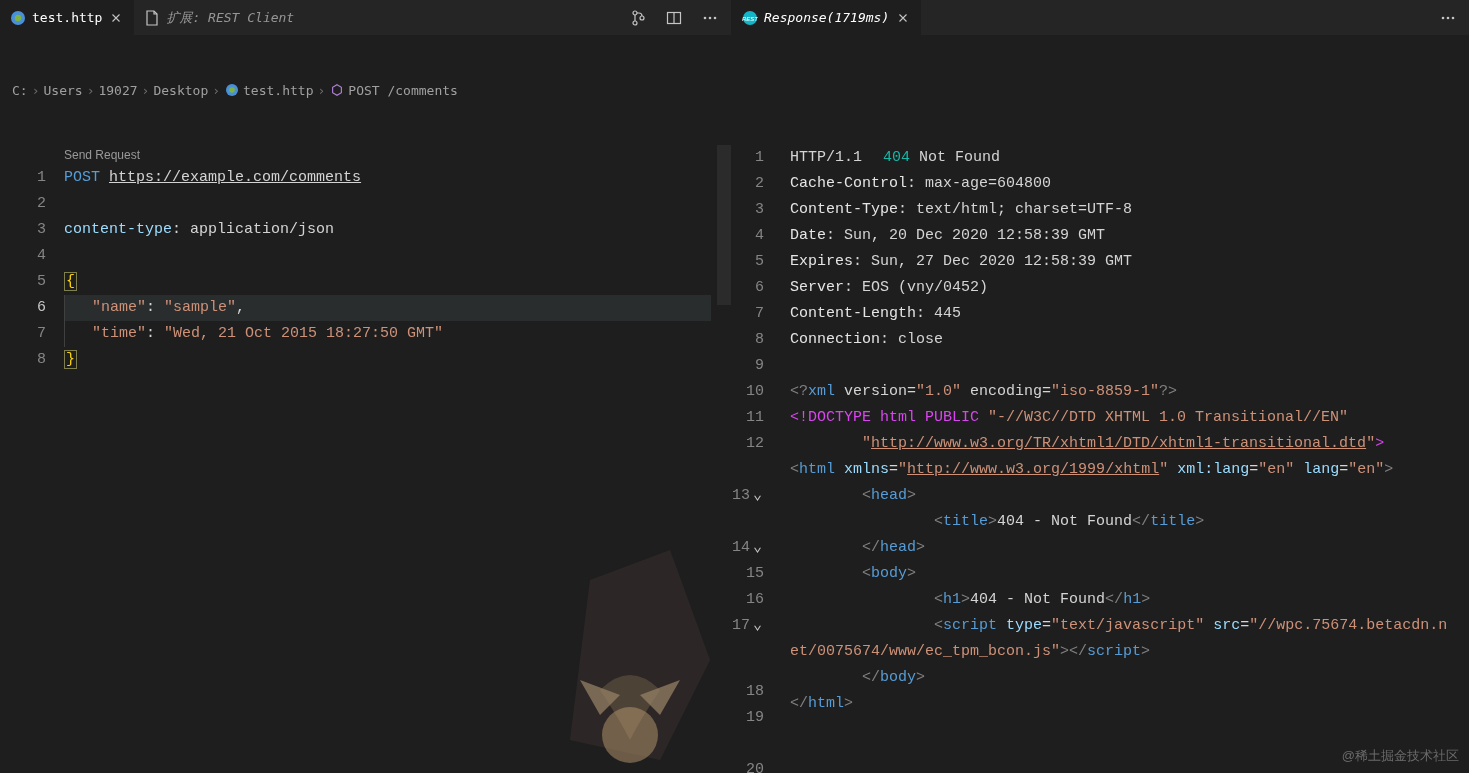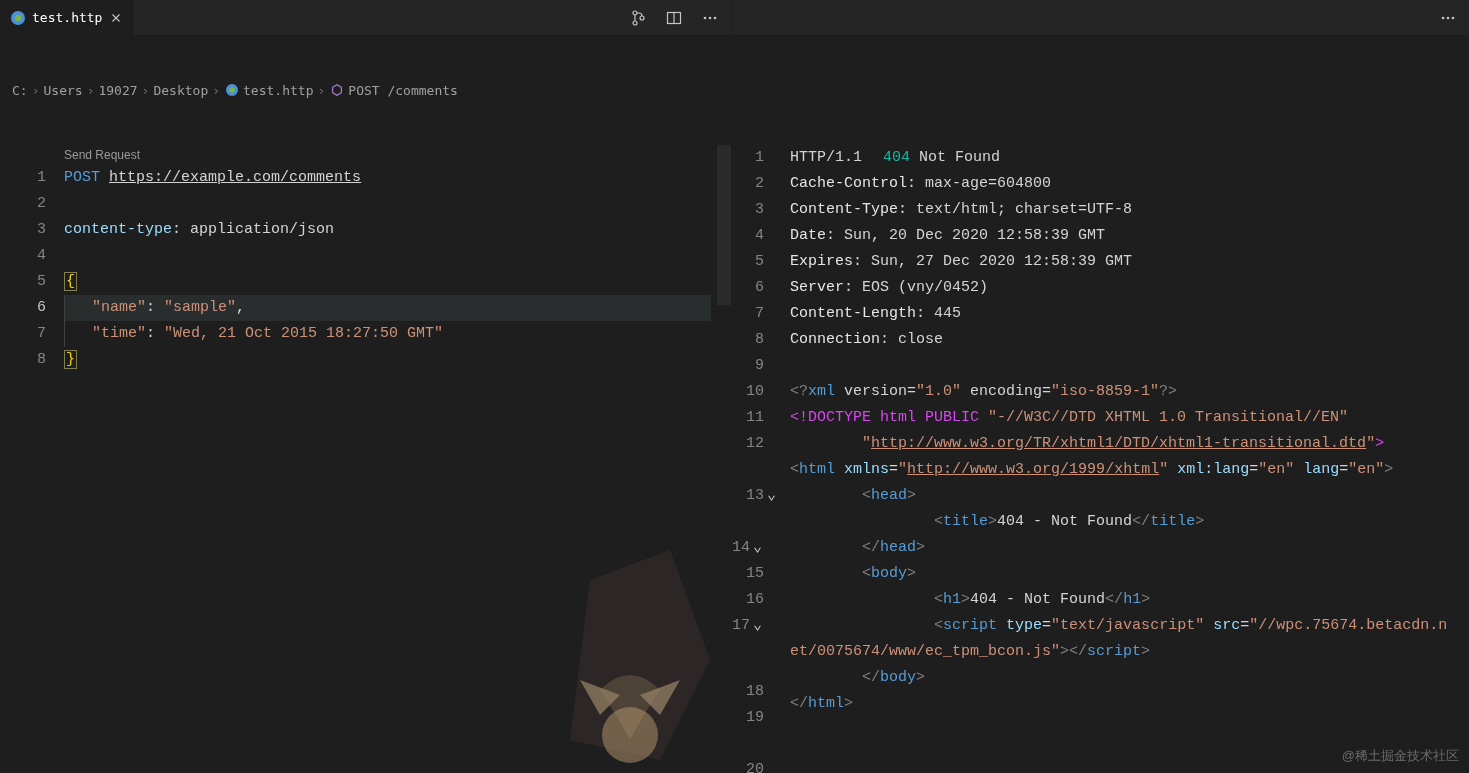--- a/index.html
+++ b/index.html
@@ -55,20 +55,29 @@
             <circle cx="8" cy="8" r="7" fill="#4a90d9"></circle>
             <circle cx="8" cy="8" r="3.2" fill="#7cb342"></circle>
           </svg>
       </span>
       <span>test.http</span>
       <span class="tab-close">
         <svg width="14" height="14" viewBox="0 0 16 16" stroke="#c5c5c5" stroke-width="1.3">
             <path d="M4 4l8 8M12 4l-8 8"></path>
           </svg>
       </span>
+    </div>
+    <div class="tab">
+      <span class="tab-icon">
+        <svg width="14" height="16" viewBox="0 0 14 16" fill="none" stroke="#c5c5c5" stroke-width="1.2">
+            <path d="M2 1h7l3 3v11H2z"></path>
+            <path d="M9 1v3h3"></path>
+          </svg>
+      </span>
+      <span>扩展: REST Client</span>
     </div>
     <div class="tab-actions">
       <span class="ico">
         <svg width="16" height="16" viewBox="0 0 16 16" fill="none" stroke="#c5c5c5" stroke-width="1.2">
             <circle cx="5" cy="3" r="2"></circle>
             <circle cx="5" cy="13" r="2"></circle>
             <circle cx="12" cy="8" r="2"></circle>
             <path d="M5 5v6M7 3h2a3 3 0 013 3v0"></path>
           </svg>
       </span>
@@ -136,20 +145,34 @@
       <path d="M60 40 L140 10 L180 120 L130 220 L40 200 Z" fill="#3d342f" opacity="0.5"></path>
       <path d="M70 150 Q100 120 130 150 Q110 180 100 200 Q90 180 70 150" fill="#6b5a46" opacity="0.6"></path>
       <path d="M50 140 L90 155 L70 175 Z M150 140 L110 155 L130 175 Z" fill="#a89070" opacity="0.7"></path>
       <circle cx="100" cy="195" r="28" fill="#c9a57a" opacity="0.5"></circle>
     </svg>
   </div>
 </div>
 
 <div class="pane right">
   <div class="tabs">
+    <div class="tab active" style="font-style:italic;">
+      <span class="tab-icon">
+        <svg width="16" height="16">
+            <circle cx="8" cy="8" r="7" fill="#13b5c7"></circle>
+            <text x="8" y="11" text-anchor="middle" font-size="6" fill="#fff" font-family="sans-serif">REST</text>
+          </svg>
+      </span>
+      <span>Response(1719ms)</span>
+      <span class="tab-close">
+        <svg width="14" height="14" viewBox="0 0 16 16" stroke="#c5c5c5" stroke-width="1.3">
+            <path d="M4 4l8 8M12 4l-8 8"></path>
+          </svg>
+      </span>
+    </div>
     <div class="tab-actions">
       <span class="ico">
         <svg width="16" height="16" viewBox="0 0 16 16" fill="#c5c5c5">
             <circle cx="3" cy="8" r="1.3"></circle>
             <circle cx="8" cy="8" r="1.3"></circle>
             <circle cx="13" cy="8" r="1.3"></circle>
           </svg>
       </span>
     </div>
   </div>
@@ -161,21 +184,21 @@
         <div class="gl" style="height:26px;display:flex;justify-content:flex-end;align-items:flex-start;">3<span style="display:inline-block;width:12px;"></span></div>
         <div class="gl" style="height:26px;display:flex;justify-content:flex-end;align-items:flex-start;">4<span style="display:inline-block;width:12px;"></span></div>
         <div class="gl" style="height:26px;display:flex;justify-content:flex-end;align-items:flex-start;">5<span style="display:inline-block;width:12px;"></span></div>
         <div class="gl" style="height:26px;display:flex;justify-content:flex-end;align-items:flex-start;">6<span style="display:inline-block;width:12px;"></span></div>
         <div class="gl" style="height:26px;display:flex;justify-content:flex-end;align-items:flex-start;">7<span style="display:inline-block;width:12px;"></span></div>
         <div class="gl" style="height:26px;display:flex;justify-content:flex-end;align-items:flex-start;">8<span style="display:inline-block;width:12px;"></span></div>
         <div class="gl" style="height:26px;display:flex;justify-content:flex-end;align-items:flex-start;">9<span style="display:inline-block;width:12px;"></span></div>
         <div class="gl" style="height:26px;display:flex;justify-content:flex-end;align-items:flex-start;">10<span style="display:inline-block;width:12px;"></span></div>
         <div class="gl" style="height:26px;display:flex;justify-content:flex-end;align-items:flex-start;">11<span style="display:inline-block;width:12px;"></span></div>
         <div class="gl" style="height:52px;display:flex;justify-content:flex-end;align-items:flex-start;">12<span style="display:inline-block;width:12px;"></span></div>
-        <div class="gl" style="height:52px;display:flex;justify-content:flex-end;align-items:flex-start;">13<span style="display:inline-block;width:12px;color:#c5c5c5;cursor:pointer;">⌄</span></div>
+        <div class="gl" style="height:52px;display:flex;justify-content:flex-start;align-items:flex-start;">13<span style="display:inline-block;width:12px;color:#c5c5c5;cursor:pointer;">⌄</span></div>
         <div class="gl" style="height:26px;display:flex;align-items:flex-start;">14<span style="display:inline-block;width:12px;color:#c5c5c5;cursor:pointer;">⌄</span></div>
         <div class="gl" style="height:26px;display:flex;justify-content:flex-end;align-items:flex-start;">15<span style="display:inline-block;width:12px;"></span></div>
         <div class="gl" style="height:26px;display:flex;justify-content:flex-end;align-items:flex-start;">16<span style="display:inline-block;width:12px;"></span></div>
         <div class="gl" style="height:26px;display:flex;align-items:flex-start;">17<span style="display:inline-block;width:12px;color:#c5c5c5;cursor:pointer;">⌄</span></div>
         <div class="gl" style="height:26px;display:flex;justify-content:flex-end;align-items:flex-start;margin-top:40px;">18<span style="display:inline-block;width:12px;"></span></div>
         <div class="gl" style="height:52px;display:flex;justify-content:flex-end;align-items:flex-start;">19<span style="display:inline-block;width:12px;"></span></div>
         <div class="gl" style="height:26px;display:flex;justify-content:flex-end;align-items:flex-start;">20<span style="display:inline-block;width:12px;"></span></div>
         <div class="gl" style="height:26px;display:flex;justify-content:flex-end;align-items:flex-start;">21<span style="display:inline-block;width:12px;"></span></div>
         <div class="gl" style="height:26px;display:flex;justify-content:flex-end;align-items:flex-start;">22<span style="display:inline-block;width:12px;"></span></div>
       </div>

